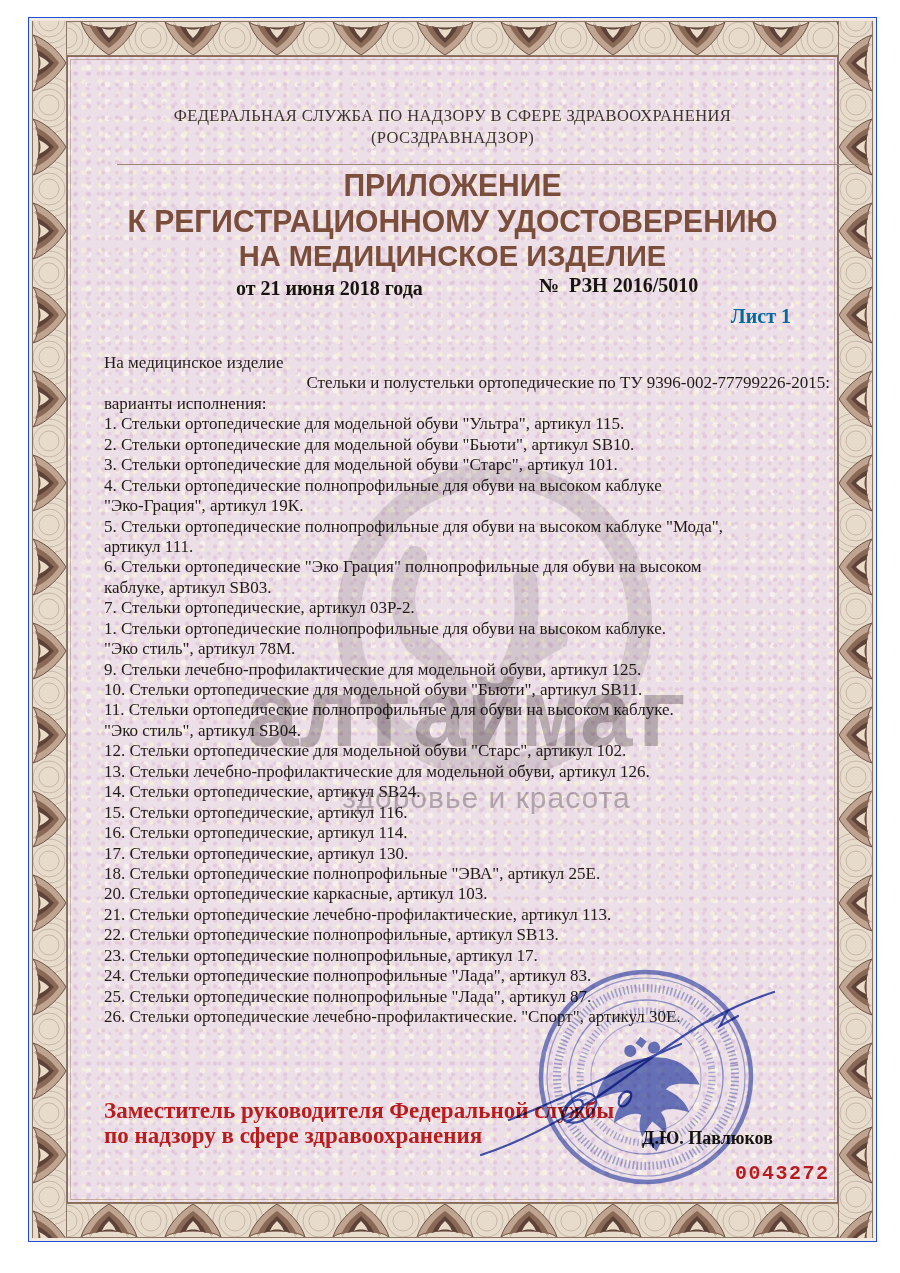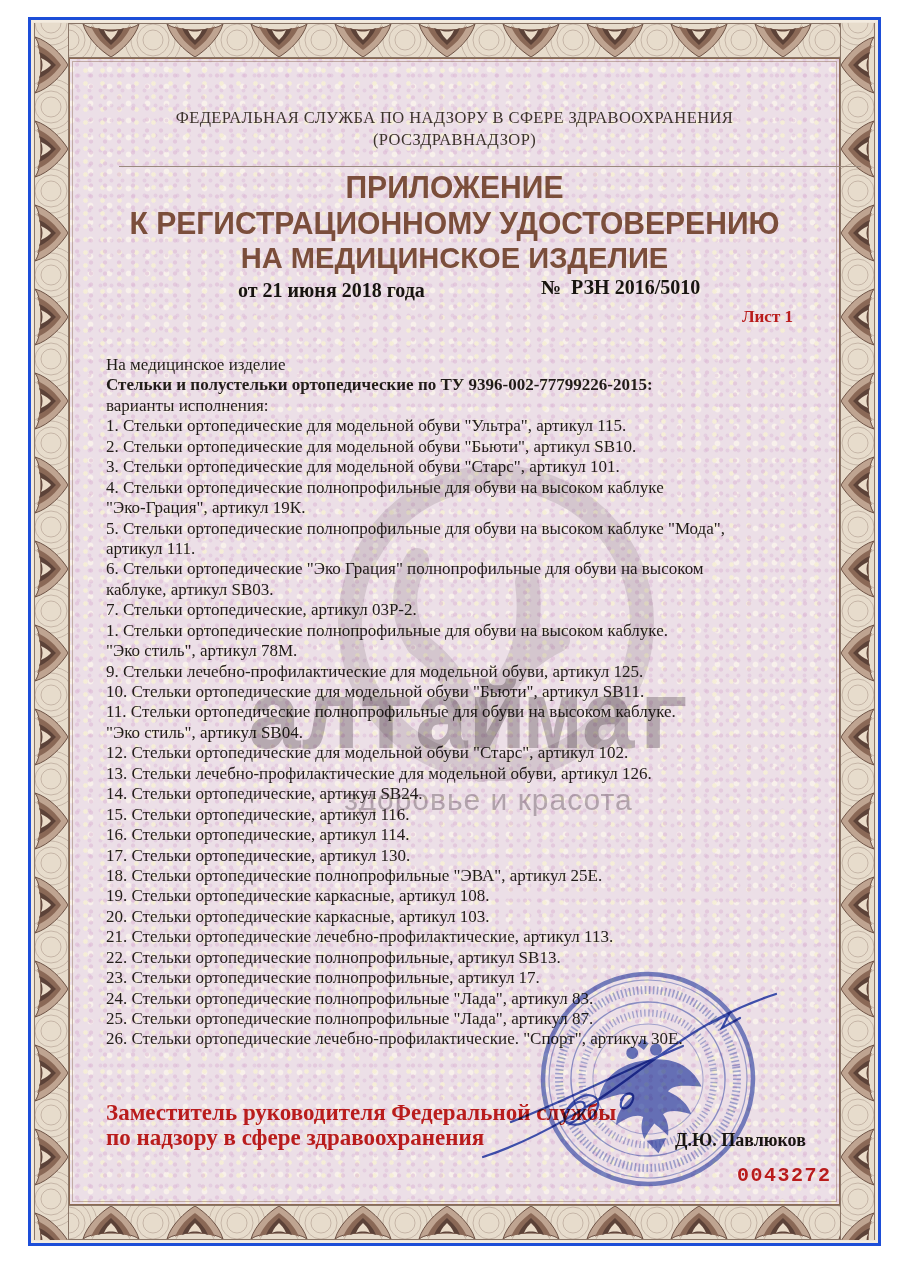--- a/index.html
+++ b/index.html
@@ -1,19 +1,19 @@
 <!DOCTYPE html>
 <html><head>
 <meta charset="utf-8">
 <style>
   html,body{margin:0;padding:0;background:#ffffff;}
   .page{position:relative;width:900px;height:1273px;background:#ffffff;overflow:hidden;
         font-family:"Liberation Serif",serif;}
   .cert{position:absolute;left:28px;top:17px;width:847px;height:1223px;
-        background:#efe6d9;border:3px solid #1d4ed8;box-shadow:inset 0 0 0 2px #f3ebdf;}
+        background:#efe6d9;border:1px solid #1d4ed8;box-shadow:inset 0 0 0 2px #f3ebdf;}
   .strip{position:absolute;display:block;}
   .strip-top{left:38px;top:3px;}
   .strip-bottom{left:38px;bottom:3px;}
   .strip-left{left:3px;top:3px;}
   .strip-right{right:3px;top:3px;}
   .field{position:absolute;left:38px;top:38px;right:38px;bottom:38px;
         border:1px solid #8d6a52;
         background-color:#ecdfe7;
         background-image:
           radial-gradient(circle, rgba(221,182,212,0.55) 1.6px, rgba(0,0,0,0) 2.6px),
@@ -22,24 +22,24 @@
           radial-gradient(circle, rgba(250,244,236,0.85) 2.2px, rgba(0,0,0,0) 3.4px);
         background-size:14px 11px,17px 13px,11px 15px,19px 17px;
         background-position:0 0,7px 5px,3px 9px,11px 2px;}
   .field::before{content:"";position:absolute;inset:2px;border:1px solid rgba(141,106,82,0.45);pointer-events:none;}
   .abs{position:absolute;}
   .org{left:0;right:0;text-align:center;font-size:16.5px;letter-spacing:0.4px;color:#3c332c;white-space:pre;}
   .divider{height:1px;background:#9b8a7c;}
   .title{left:0;right:0;text-align:center;font-family:"Liberation Sans",sans-serif;
          font-weight:bold;color:#7b4e3b;transform:scaleX(0.97);white-space:pre;}
   .dateline{font-weight:bold;font-size:20px;color:#181410;white-space:pre;}
-  .sheet{font-weight:bold;font-size:17px;color:#b91c1c;text-align:right;white-space:pre;}
+  .sheet{font-weight:bold;font-size:20px;color:#0369a1;text-align:right;white-space:pre;}
   .bodytext{color:#211c18;font-size:17px;}
   .bline{height:20.45px;line-height:20.45px;white-space:nowrap;}
-  .b{font-weight:bold;}
+  .b{font-weight:normal;text-align:right;}
   .signer{font-weight:bold;font-size:23px;color:#b91c1c;line-height:24.5px;white-space:pre;}
   .signername{font-weight:bold;font-size:18px;color:#181410;white-space:pre;}
   .serial{font-family:"Liberation Mono",monospace;font-weight:bold;font-size:20px;
           color:#b91c1c;letter-spacing:1.5px;white-space:pre;}
   .wm{pointer-events:none;mix-blend-mode:multiply;}
   .wm-brand{left:14px;width:847px;text-align:center;font-family:Liberation Mono, monospace;
             font-weight:bold;font-size:96px;letter-spacing:-2px;color:rgba(109,99,104,0.40);white-space:pre;}
   .wm-tag{left:34px;width:847px;text-align:center;font-family:"Liberation Sans",sans-serif;
           font-size:30px;letter-spacing:1px;color:rgba(140,130,136,0.55);white-space:pre;}
 </style>
@@ -181,33 +181,32 @@
           <div class="bline">10. Стельки ортопедические для модельной обуви "Бьюти", артикул SB11.</div>
           <div class="bline">11. Стельки ортопедические полнопрофильные для обуви на высоком каблуке.</div>
           <div class="bline">"Эко стиль", артикул SB04.</div>
           <div class="bline">12. Стельки ортопедические для модельной обуви "Старс", артикул 102.</div>
           <div class="bline">13. Стельки лечебно-профилактические для модельной обуви, артикул 126.</div>
           <div class="bline">14. Стельки ортопедические, артикул SB24.</div>
           <div class="bline">15. Стельки ортопедические, артикул 116.</div>
           <div class="bline">16. Стельки ортопедические, артикул 114.</div>
           <div class="bline">17. Стельки ортопедические, артикул 130.</div>
           <div class="bline">18. Стельки ортопедические полнопрофильные "ЭВА", артикул 25Е.</div>
-          <div class="bline">19. Стельки ортопедические каркасные, артикул 108.</div>
           <div class="bline">20. Стельки ортопедические каркасные, артикул 103.</div>
           <div class="bline">21. Стельки ортопедические лечебно-профилактические, артикул 113.</div>
           <div class="bline">22. Стельки ортопедические полнопрофильные, артикул SB13.</div>
           <div class="bline">23. Стельки ортопедические полнопрофильные, артикул 17.</div>
           <div class="bline">24. Стельки ортопедические полнопрофильные "Лада", артикул 83.</div>
           <div class="bline">25. Стельки ортопедические полнопрофильные "Лада", артикул 87.</div>
           <div class="bline">26. Стельки ортопедические лечебно-профилактические. "Спорт", артикул 30Е.</div>
         </div>
     </div>
 
     <div class="abs signer" style="top:1081px;left:75px;"><span>Заместитель руководителя Федеральной службы</span><br><span>по надзору в сфере здравоохранения</span></div>
-    <div class="abs signername" style="top:1110px;left:644px;">Д.Ю. Павлюков</div>
+    <div class="abs signername" style="top:1110px;left:613px;">Д.Ю. Павлюков</div>
     <div class="abs serial" style="top:1144px;left:706px;">0043272</div>
 
     <svg class="abs wm" style="left:300px;top:438px;opacity:0.18;" width="330" height="330" viewBox="0 0 330 330">
       <g stroke="#6b6066" fill="none" stroke-width="24" stroke-linecap="round">
         <circle cx="165" cy="165" r="146"></circle>
         <path d="M150,312 C140,242 122,212 87,186"></path>
         <path d="M150,312 C157,232 187,202 227,182"></path>
         <path d="M160,242 C192,212 202,170 196,124"></path>
         <path d="M87,186 C70,160 70,128 86,102"></path>
       </g>

